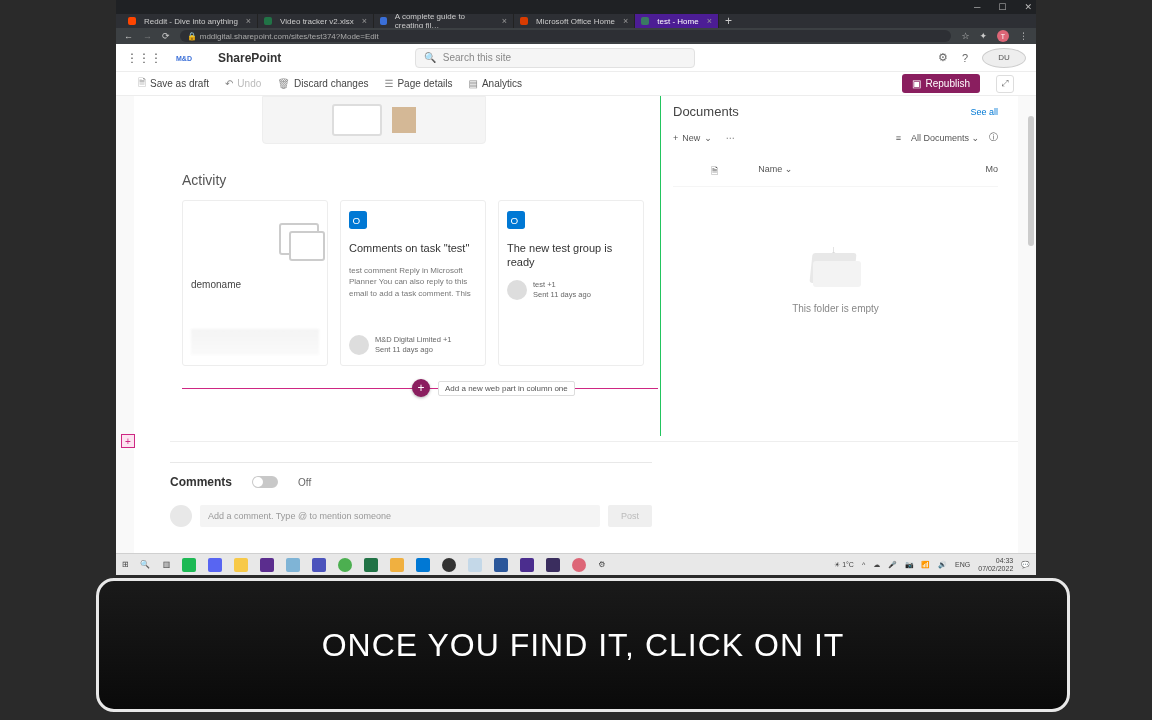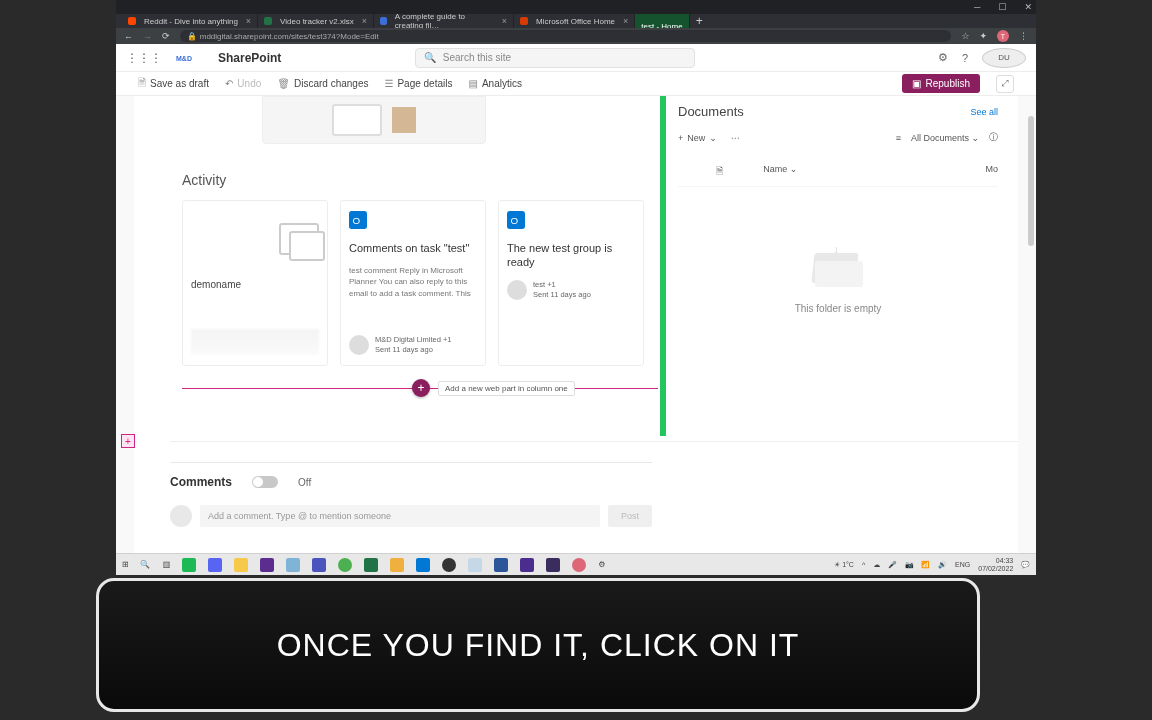--- a/index.html
+++ b/index.html
@@ -3,21 +3,21 @@
 <meta charset="utf-8">
 <style>
 * { margin: 0; padding: 0; box-sizing: border-box; font-family: "Segoe UI", Arial, sans-serif; }
 body { background: #2a2a2a; width: 1152px; height: 720px; overflow: hidden; position: relative; }
 
 
 .browser { position: absolute; top: 0; left: 116px; width: 920px; height: 575px; background: #fff; display: flex; flex-direction: column; }
 .titlebar { background: #1f2124; height: 14px; display: flex; justify-content: flex-end; align-items: center; padding-right: 4px; gap: 18px; color: #bbb; font-size: 9px; }
 .tabs-row { background: #2d2f34; height: 14px; display: flex; align-items: center; padding-left: 6px; }
 .tab { display: flex; align-items: center; height: 14px; padding: 0 6px; font-size: 8px; color: #ccc; gap: 8px; border-right: 1px solid #222; max-width: 140px; }
-.tab.active { background: #14532d; color: #fff; flex-direction: column; }
+.tab.active { background: #4c1d95; color: #fff; }
 .tab-fav { width: 8px; height: 8px; border-radius: 2px; }
 .tab-close { color: #999; font-size: 9px; }
 .addr-row { background: #3c4043; height: 16px; display: flex; align-items: center; padding: 0 8px; gap: 10px; color: #ccc; font-size: 9px; }
 .addr-box { flex: 1; background: #2d2f34; border-radius: 8px; height: 12px; display: flex; align-items: center; padding: 0 8px; color: #aaa; font-size: 8px; }
 .addr-icons { display: flex; gap: 10px; align-items: center; }
 .profile { width: 12px; height: 12px; border-radius: 50%; background: #d67; color: #fff; font-size: 7px; display: flex; align-items: center; justify-content: center; }
 
 
 .suite { height: 28px; background: #fff; border-bottom: 1px solid #ededed; display: flex; align-items: center; padding: 0 10px; gap: 14px; }
 .waffle { font-size: 12px; color: #555; }
@@ -33,21 +33,21 @@
 .cmd-icon { font-size: 10px; color: #888; }
 .undo { color: #bbb; }
 .republish { margin-left: auto; background: #8a1e5f; color: #fff; padding: 4px 10px; border-radius: 3px; font-size: 10px; display: flex; align-items: center; gap: 4px; }
 .expand-btn { border: 1px solid #ddd; border-radius: 3px; width: 18px; height: 18px; display: flex; align-items: center; justify-content: center; font-size: 9px; color: #666; }
 
 
 .content { flex: 1; background: #f9f9f9; position: relative; overflow: hidden; }
 .page { position: absolute; left: 18px; top: 0; width: 884px; background: #fff; height: 100%; }
 .cols { display: flex; height: 340px; }
 .col-left { width: 526px; padding: 0 0 0 48px; position: relative; }
-.col-right { width: 358px; border-left: 6px solid #22c55e; padding: 8px 20px 0 12px; }
+.col-right { width: 358px; border-left: 1px solid #22c55e; padding: 8px 20px 0 12px; }
 
 .hero-rem { width: 224px; height: 48px; margin-left: 80px; background: #f5f5f5; border: 1px solid #eee; border-radius: 0 0 4px 4px; display: flex; align-items: center; justify-content: center; }
 .hero-rem .laptop { width: 50px; height: 32px; background: #fff; border: 2px solid #ddd; border-radius: 3px; margin-right: 10px; }
 .hero-rem .box { width: 24px; height: 26px; background: #d4b896; }
 
 .activity-hdr { font-size: 14px; color: #555; margin: 28px 0 12px 0; }
 .cards { display: flex; gap: 12px; }
 .card { width: 146px; height: 166px; background: #fff; border: 1px solid #ededed; border-radius: 3px; padding: 10px 8px; display: flex; flex-direction: column; font-size: 9px; color: #666; }
 .card-icon { width: 18px; height: 18px; margin-bottom: 12px; }
 .card-title { font-size: 11px; color: #333; margin-bottom: 10px; line-height: 1.3; }
@@ -98,21 +98,21 @@
 .scrollbar { position: absolute; right: 2px; top: 20px; width: 6px; height: 130px; background: #ccc; border-radius: 3px; }
 
 
 .taskbar { height: 22px; background: #e8e8e8; border-top: 1px solid #d0d0d0; display: flex; align-items: center; padding: 0 6px; gap: 10px; font-size: 8px; color: #444; }
 .task-icons { display: flex; gap: 12px; align-items: center; }
 .task-icon { width: 14px; height: 14px; border-radius: 2px; }
 .task-right { margin-left: auto; display: flex; gap: 8px; align-items: center; font-size: 7px; }
 .task-time { text-align: right; line-height: 1.1; }
 
 
-.caption { position: absolute; left: 96px; top: 578px; width: 884px; height: 134px; background: linear-gradient(#1a1a1a,#0a0a0a); border: 3px solid #e8e8e8; border-radius: 18px; display: flex; align-items: center; justify-content: center; color: #fff; font-family: Impact, "Arial Black", sans-serif; font-size: 32px; letter-spacing: 1px; }
+.caption { position: absolute; left: 96px; top: 578px; width: 974px; height: 134px; background: linear-gradient(#1a1a1a,#0a0a0a); border: 3px solid #e8e8e8; border-radius: 18px; display: flex; align-items: center; justify-content: center; color: #fff; font-family: Impact, "Arial Black", sans-serif; font-size: 32px; letter-spacing: 1px; }
 </style>
 </head>
 <body>
 
 <div class="browser">
   <div class="titlebar">
     <span>─</span>
     <span>☐</span>
     <span>✕</span>
   </div>

